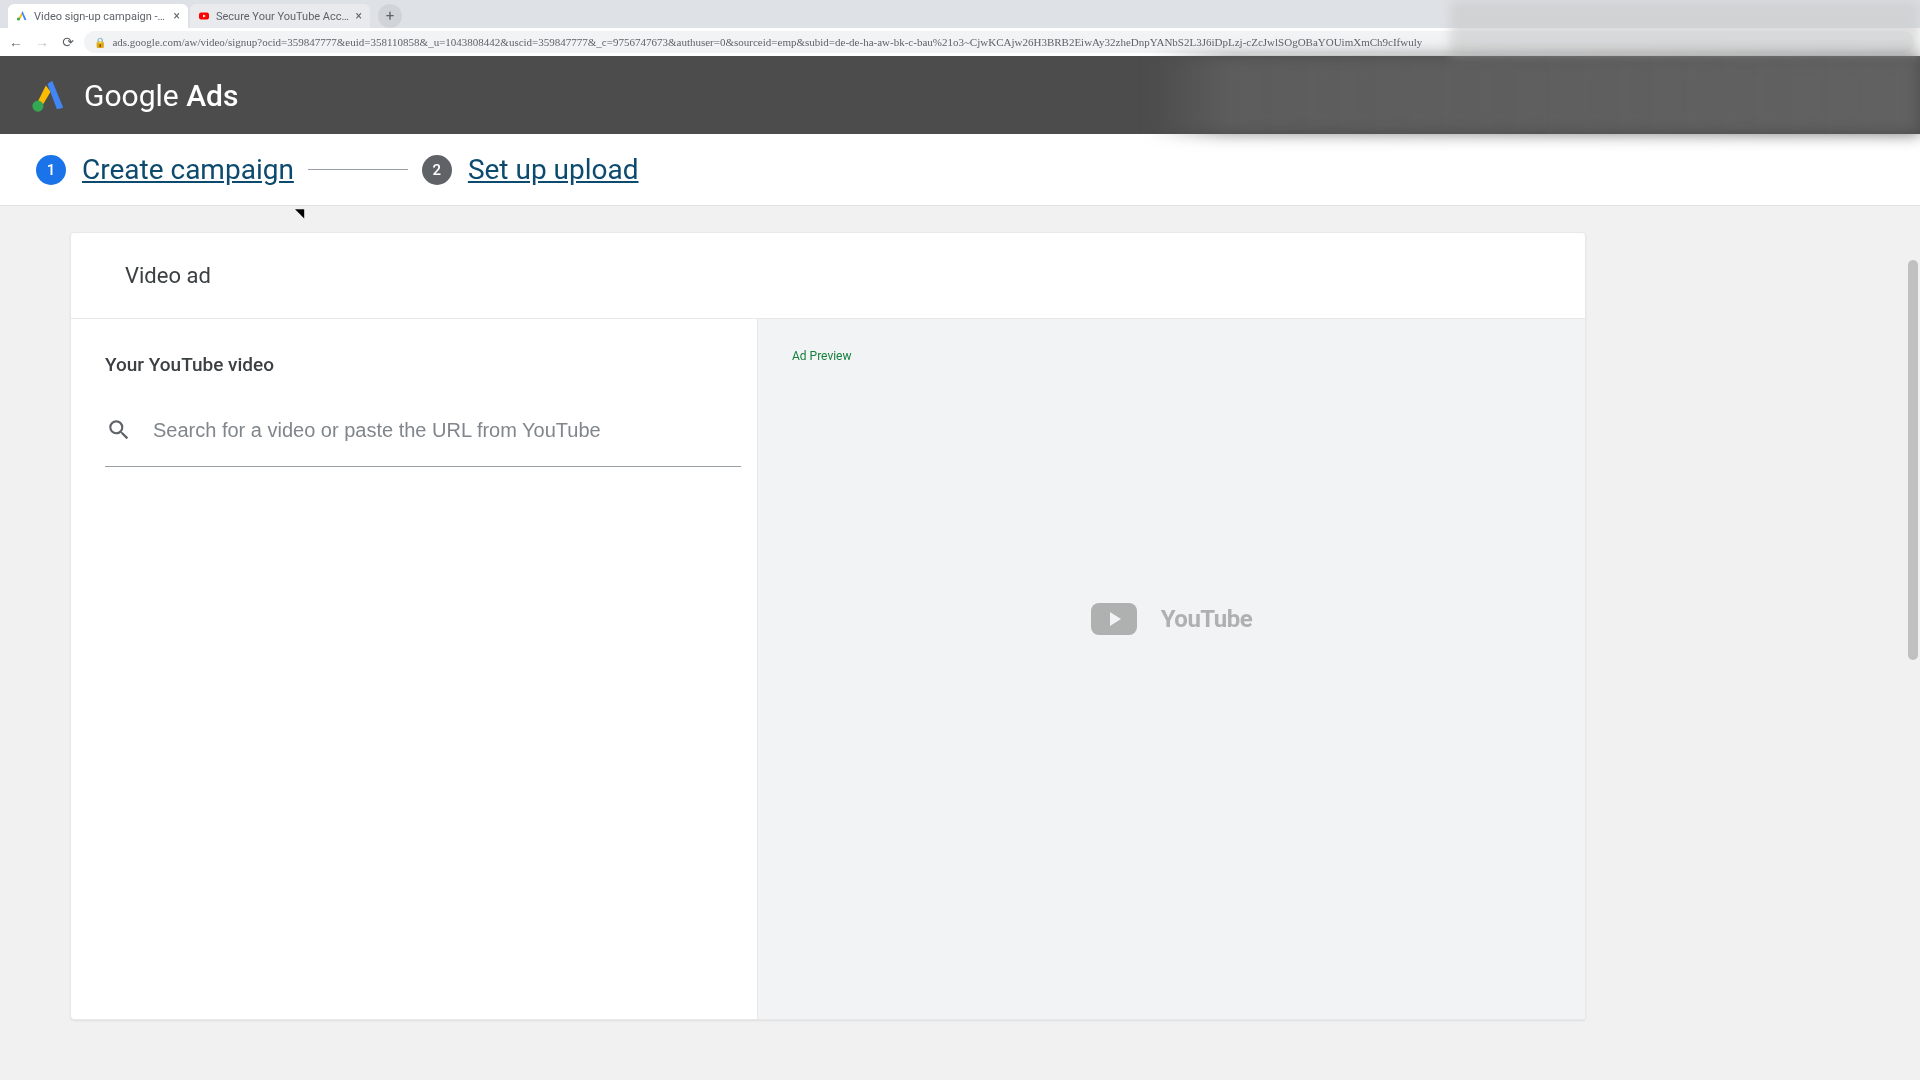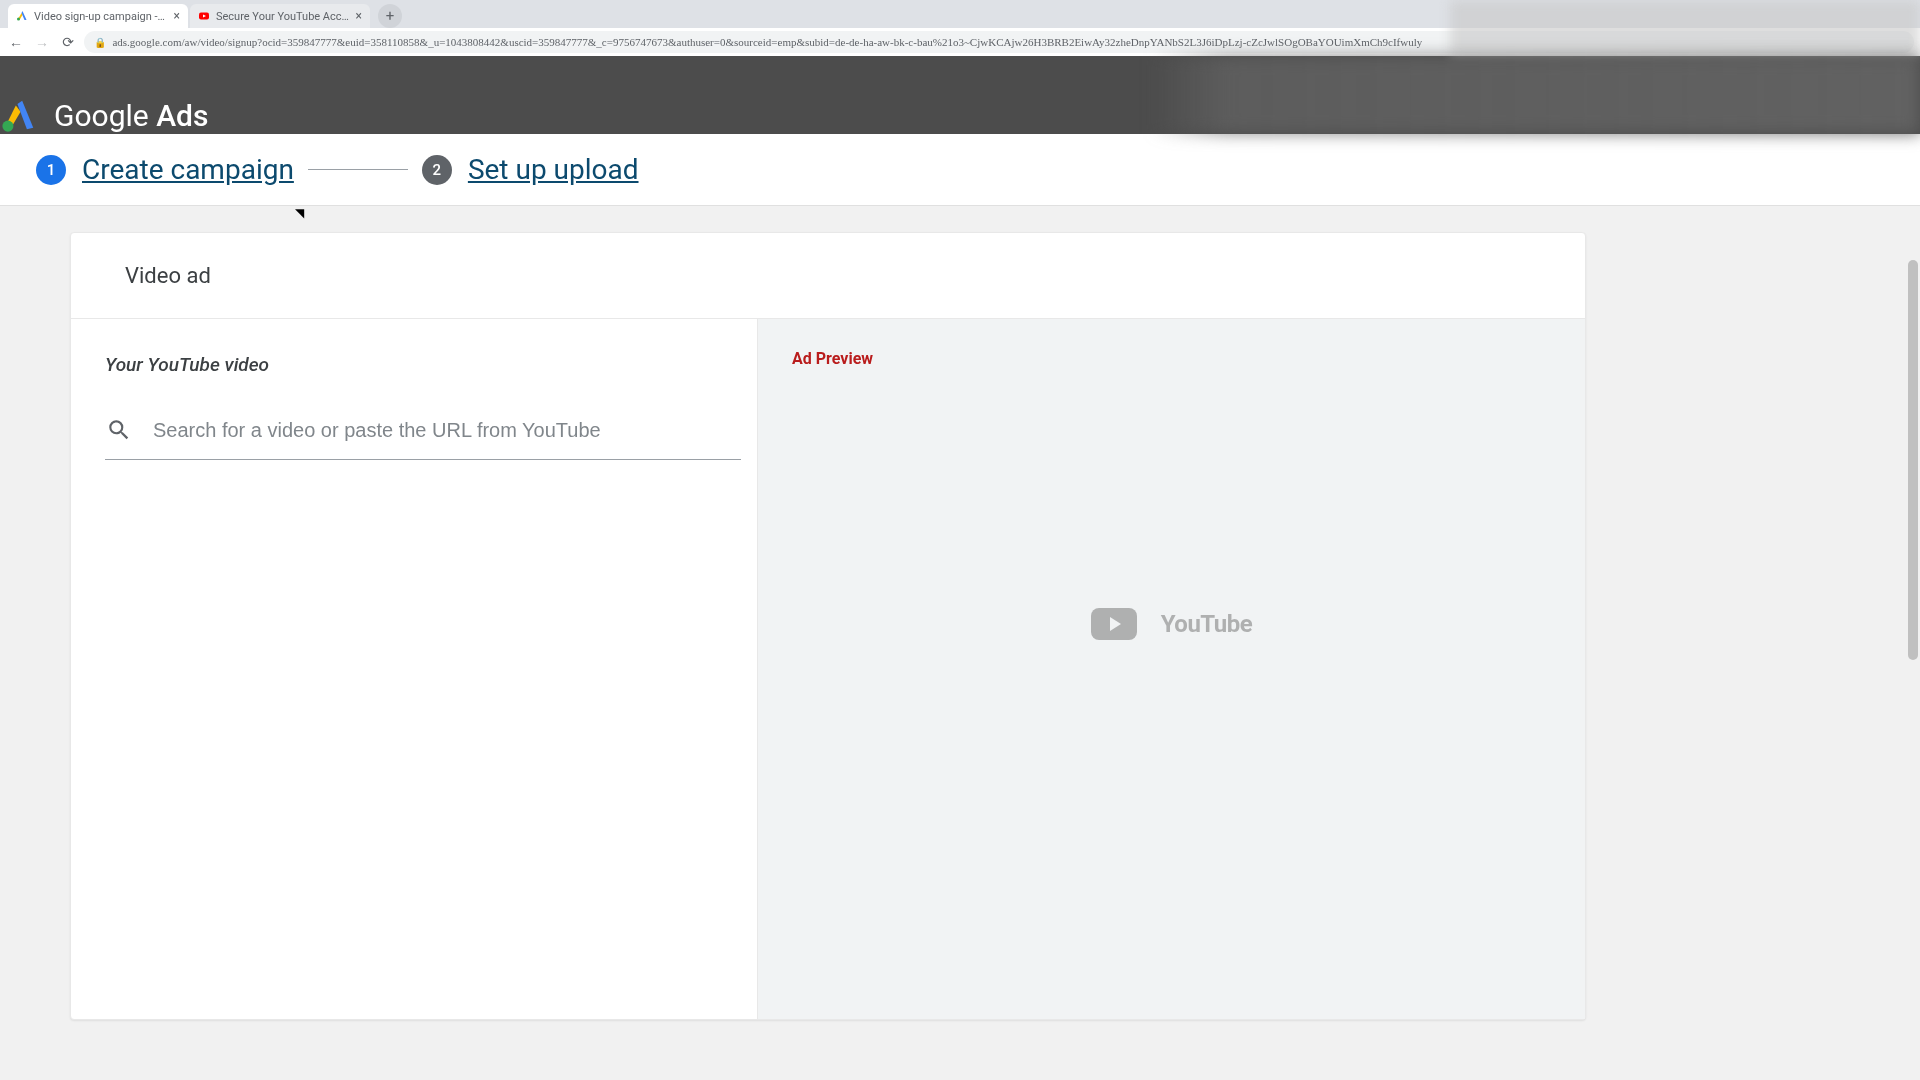--- a/index.html
+++ b/index.html
@@ -66,21 +66,22 @@
       overflow: hidden;
     }
     .lock-icon { font-size: 10px; }
     .url-text { white-space: nowrap; overflow: hidden; font-family: Liberation Serif, serif; }
     
     
     .app-header {
       background: #4c4c4c;
       height: 78px;
       display: flex;
-      align-items: flex-end;
+      align-items: center;
+      padding-left: 30px;
     }
     .ads-logo { display: flex; align-items: center; gap: 16px; }
     .ads-logo-mark { width: 38px; height: 38px; }
     .ads-logo-text { color: #fff; font-size: 30px; font-weight: 400; }
     .ads-logo-text .bold { font-weight: 500; }
     .header-blur {
       position: absolute;
       right: 0;
       top: 56px;
       width: 770px;
@@ -127,43 +128,43 @@
       color: #3c4043;
       border-bottom: 1px solid #e8e8e8;
     }
     .card-body { display: flex; min-height: 700px; }
     
     .left-panel {
       width: 687px;
       padding: 34px;
       border-right: 1px solid #e8e8e8;
     }
-    .section-title { font-size: 19px; color: #3c4043; font-weight: 500; margin-bottom: 40px; font-style: italic; }
+    .section-title { font-size: 19px; color: #3c4043; font-weight: 500; margin-bottom: 40px; }
     .search-row {
       display: flex; align-items: center; gap: 20px;
       border-bottom: 1px solid #9aa0a6;
-      padding-bottom: 15px;
+      padding-bottom: 22px;
       width: 636px;
     }
     .search-icon-wrap { width: 28px; height: 28px; display:flex; align-items:center; justify-content:center; }
     .search-input {
       border: none; outline: none;
       font-size: 20px;
       color: #3c4043;
       flex: 1;
       background: transparent;
     }
     .search-input::placeholder { color: #80868b; }
     
     .right-panel {
       flex: 1;
       background: #f1f3f4;
       padding: 30px 34px;
     }
-    .preview-title { font-size: 16px; color: #b91c1c; font-weight: 700; }
+    .preview-title { font-size: 12px; color: #15803d; font-weight: 400; }
     .preview-center {
       display: flex; flex-direction: column; align-items: center;
       margin-top: 240px;
       gap: 28px;
     }
     .yt-logo { display: flex; align-items: center; gap: 24px; opacity: 0.45; }
     .yt-play {
       width: 46px; height: 32px;
       background: #606060;
       border-radius: 8px;

